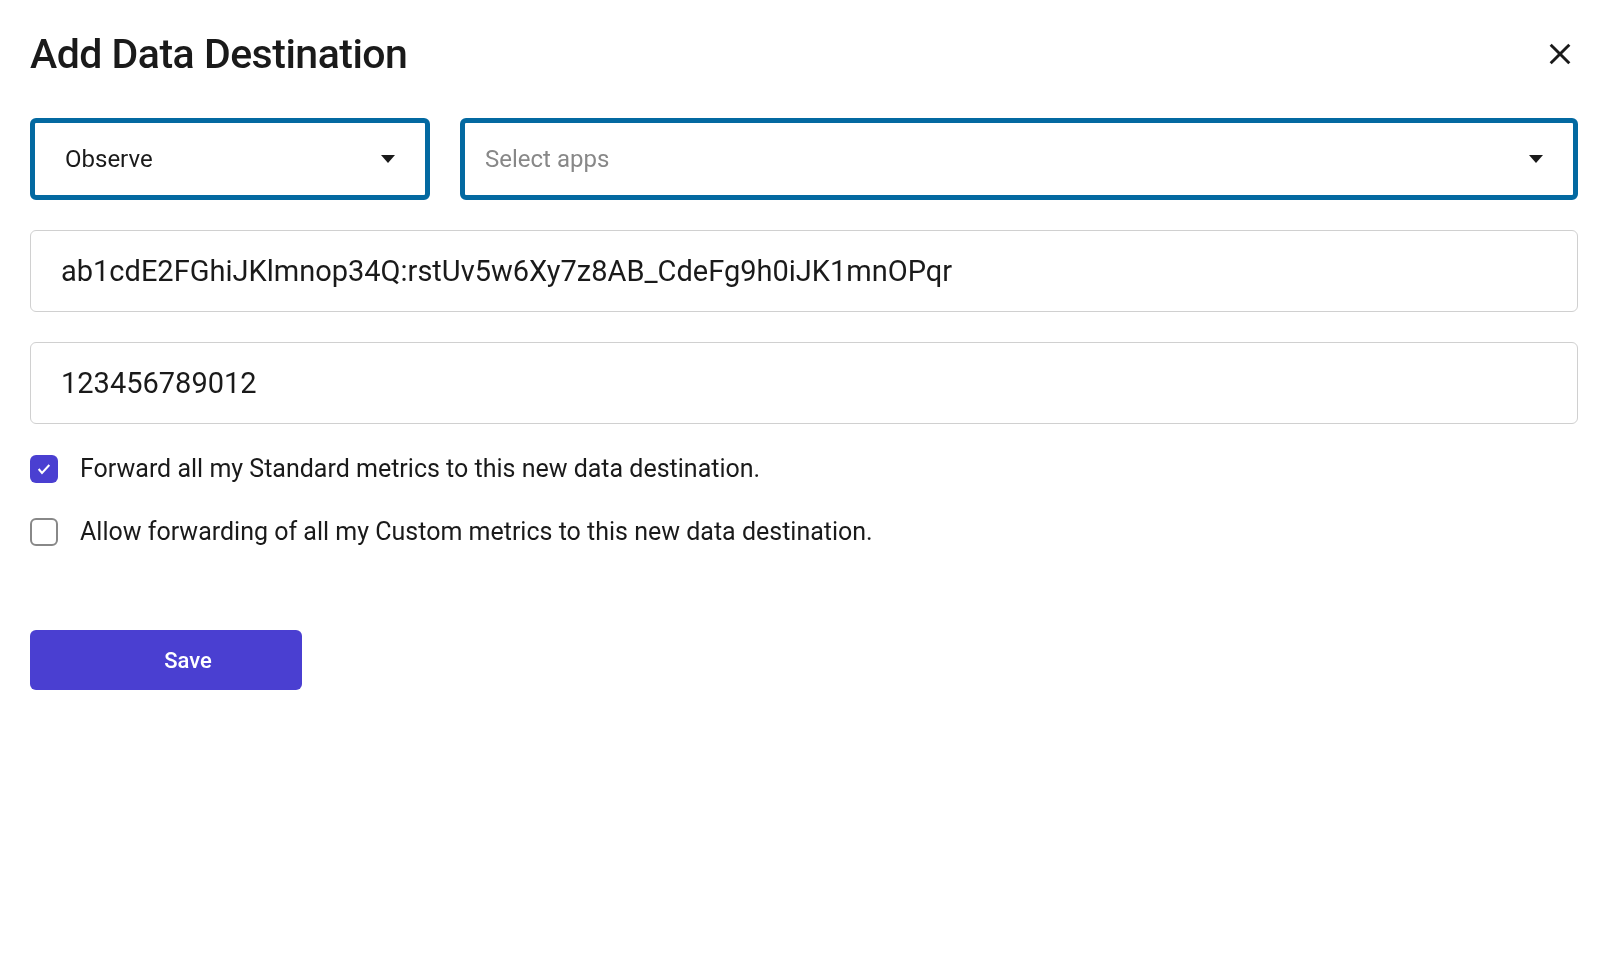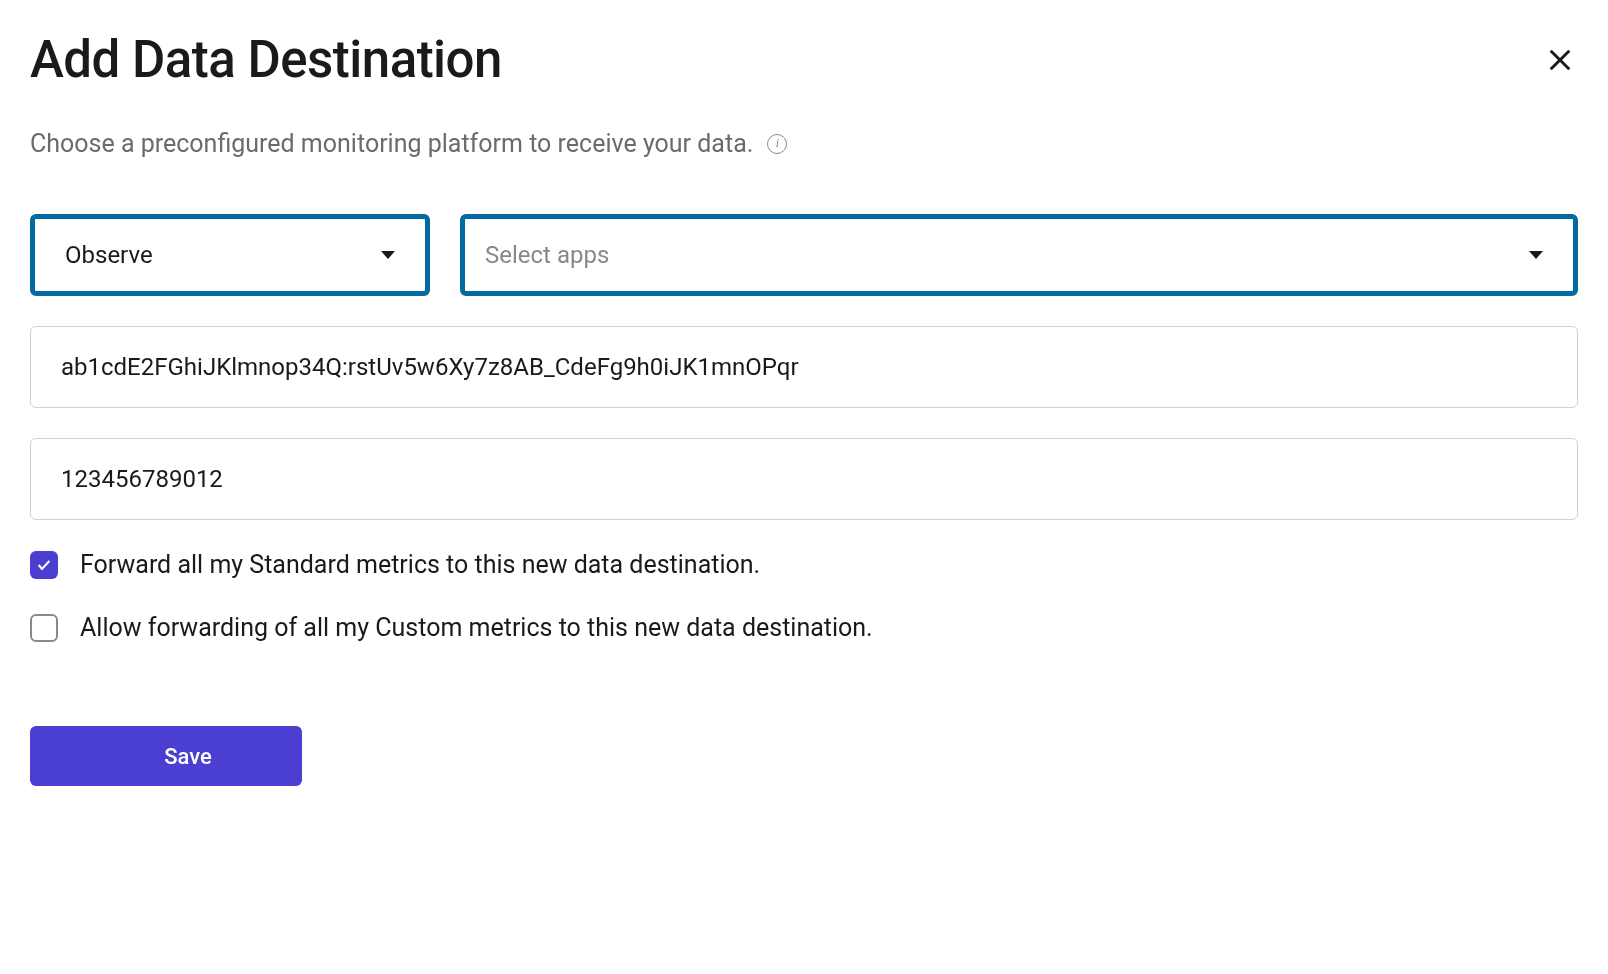--- a/index.html
+++ b/index.html
@@ -21,21 +21,21 @@
     }
 
     .header {
       display: flex;
       justify-content: space-between;
       align-items: center;
       margin-bottom: 40px;
     }
 
     .title {
-      font-size: 51px;
+      font-size: 41px;
       font-weight: 500;
       color: #1a1a1a;
       letter-spacing: -0.5px;
     }
 
     .close-btn {
       background: none;
       border: none;
       cursor: pointer;
       padding: 4px;
@@ -125,21 +125,21 @@
       border-right: 7px solid transparent;
       border-top: 8px solid #1a1a1a;
     }
 
     .text-input {
       width: 100%;
       height: 82px;
       border: 1px solid #d0d0d0;
       border-radius: 6px;
       padding: 0 30px;
-      font-size: 24px;
+      font-size: 29px;
       color: #1a1a1a;
       font-family: inherit;
       outline: none;
       margin-bottom: 30px;
     }
 
     .checkbox-row {
       display: flex;
       align-items: center;
       gap: 22px;
@@ -208,24 +208,20 @@
   <div class="header">
     <h1 class="title">Add Data Destination</h1>
     <button class="close-btn">
       <svg viewBox="0 0 24 24">
         <line x1="4" y1="4" x2="20" y2="20"></line>
         <line x1="20" y1="4" x2="4" y2="20"></line>
       </svg>
     </button>
   </div>
 
-  <div class="subtitle-row">
-    <p class="subtitle">Choose a preconfigured monitoring platform to receive your data.</p>
-    <span class="info-icon">i</span>
-  </div>
 
   <div class="form-row">
     <div class="select-wrapper select-platform">
       <span class="select-value">Observe</span>
       <span class="caret"></span>
     </div>
     <div class="select-wrapper select-apps">
       <span class="select-placeholder">Select apps</span>
       <span class="caret"></span>
     </div>

